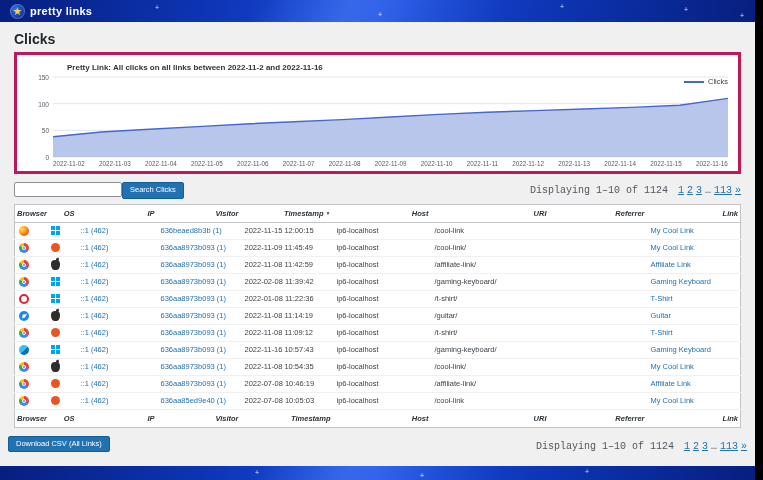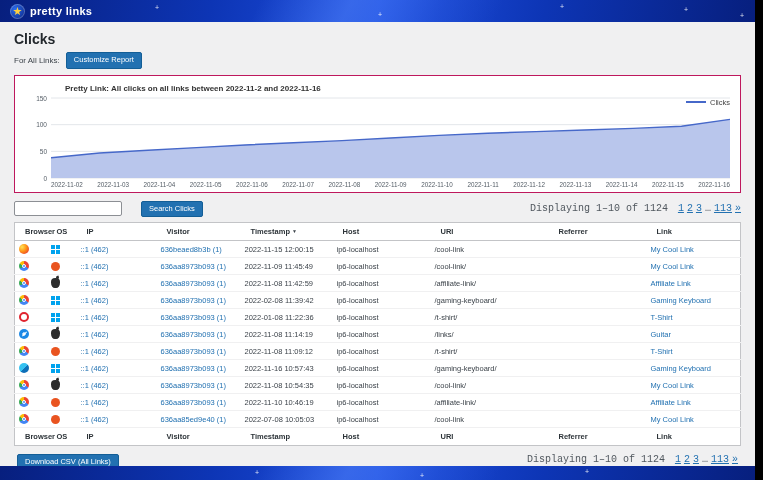--- a/index.html
+++ b/index.html
@@ -15,45 +15,45 @@
   .logo-circle{width:15px;height:15px;border-radius:50%;background:radial-gradient(circle at 35% 35%,#2a6df0,#0a1f7a);box-shadow:inset 0 0 0 1px rgba(255,255,255,.25);display:flex;align-items:center;justify-content:center;color:#ffcf3f;font-size:11px;line-height:15px;}
   .brand{color:#fff;font-size:11px;font-weight:bold;letter-spacing:.3px;}
   .sparkle{position:absolute;color:rgba(255,255,255,.85);font-size:7px;line-height:7px;z-index:2;}
 
   
   h1{font-size:14px;font-weight:bold;color:#23282d;margin:9px 0 5px 14px;}
   .report-row{display:flex;align-items:center;gap:6px;margin:0 14px 6px;font-size:8px;color:#3c434a;}
   .btn{background:#2271b1;border:1px solid #135e96;color:#fff;font-size:7.5px;font-family:inherit;padding:2px 7px;border-radius:2px;cursor:pointer;line-height:1.4;}
 
   
-  .chart-card{position:relative;margin:0 14px 8px;background:#fff;border:1px solid #be185d;padding:6px 10px 4px;box-sizing:border-box;}
+  .chart-card{position:relative;margin:0 14px 8px;background:#fff;border:3px solid #be185d;padding:6px 10px 4px;box-sizing:border-box;}
   .chart-title{font-size:8px;font-weight:bold;color:#333;margin:2px 0 4px 40px;}
   .legend{position:absolute;top:22px;right:10px;display:flex;align-items:center;gap:4px;z-index:3;}
   .legend-line{display:inline-block;width:20px;height:2px;background:#4668c9;}
   .legend-label{font-size:7.5px;color:#444;}
   .plot-wrap{display:flex;}
   .y-axis{position:relative;width:26px;height:82px;flex:none;}
   .y-axis span{position:absolute;right:4px;transform:translateY(-50%);font-size:6.5px;color:#545d66;}
   .plot{flex:1;min-width:0;}
   .plot svg{display:block;width:100%;height:82px;}
   .x-axis{display:flex;justify-content:space-between;margin-top:2px;}
   .x-axis span{font-size:6.3px;color:#545d66;white-space:nowrap;}
 
   
-  .toolbar{display:flex;align-items:center;gap:19px;margin:6px 14px 5px;}
+  .toolbar{display:flex;gap:0;margin:6px 14px 5px;}
   .search-input{width:100px;height:13px;border:1px solid #8c8f94;border-radius:2px;background:#fff;font-size:8px;padding:0 3px;font-family:inherit;}
   .pagination{margin-left:auto;font-size:10px;color:#50575e;display:flex;align-items:center;font-family:Liberation Mono, monospace;}
   .page-links{margin-left:7px;}
   .page-links a{color:#2271b1;text-decoration:underline;margin-left:3px;cursor:pointer;}
   .page-links .ell{color:#50575e;margin-left:3px;}
 
   
   .table-wrap{margin:0 14px;}
   table{width:100%;border-collapse:collapse;table-layout:fixed;background:#fff;border:1px solid #c3c4c7;font-size:7.5px;color:#3c434a;}
-  th{font-weight:bold;color:#2c3338;text-align:left;padding:4px 10px;cursor:pointer;}
+  th{font-weight:bold;color:#2c3338;text-align:right;padding:4px 2px;cursor:pointer;font-style:italic;}
   thead tr{border-bottom:1px solid #c3c4c7;}
   tfoot tr{border-top:1px solid #c3c4c7;}
   tbody tr{border-bottom:1px solid #f0f0f1;}
   td{padding:3px 4px;overflow:hidden;white-space:nowrap;text-overflow:ellipsis;}
   td a{color:#2271b1;text-decoration:none;cursor:pointer;}
   .sort-arrow{font-size:5px;margin-left:2px;vertical-align:1px;color:#3c434a;}
 
   
   .icon{display:inline-block;width:10px;height:10px;border-radius:50%;position:relative;vertical-align:middle;box-sizing:border-box;}
   .br-firefox{background:radial-gradient(circle at 30% 30%,#ffd54a 8%,#ff9216 45%,#e8432c 82%);}
@@ -64,21 +64,21 @@
   .br-safari::after{content:"";position:absolute;left:4.5px;top:2px;width:1px;height:6px;background:#fff;transform:rotate(45deg);}
   .br-edge{background:linear-gradient(135deg,#35c1f1 0 52%,#0d6fb8 52% 100%);}
   .os-windows{border-radius:0;width:9px;height:9px;background:
     linear-gradient(to right,transparent 43%,#fff 43% 57%,transparent 57%),
     linear-gradient(to bottom,transparent 43%,#fff 43% 57%,transparent 57%),#00a3ee;}
   .os-apple{width:9px;height:10px;border-radius:45% 45% 42% 42%/40% 40% 55% 55%;background:#2d2d2d;}
   .os-apple::after{content:"";position:absolute;top:-2px;left:5px;width:3px;height:3px;background:#2d2d2d;border-radius:60% 0 60% 60%;transform:rotate(-20deg);}
   .os-linux{width:9px;height:9px;background:#e95420;}
 
   
-  .bottom-row{display:flex;align-items:flex-start;margin:8px 17px 0;}
+  .bottom-row{display:flex;align-items:flex-end;margin:8px 8px 0;}
 </style>
 </head>
 <body>
 
 <div class="viewport">
   <div class="app">
 
     <header class="topbar">
       <span class="logo">
         <span class="logo-circle">★</span>
@@ -87,24 +87,20 @@
       <span class="sparkle" style="left:155px;top:4px;">+</span>
       <span class="sparkle" style="left:378px;top:11px;">+</span>
       <span class="sparkle" style="left:560px;top:3px;">+</span>
       <span class="sparkle" style="left:684px;top:6px;">+</span>
       <span class="sparkle" style="left:740px;top:12px;">+</span>
     </header>
 
     <main>
       <h1>Clicks</h1>
 
-      <div class="report-row">
-        <span>For All Links:</span>
-        <button class="btn">Customize Report</button>
-      </div>
 
       <section class="chart-card">
         <div class="chart-title">Pretty Link: All clicks on all links between 2022-11-2 and 2022-11-16</div>
         <div class="legend">
           <span class="legend-line"></span>
           <span class="legend-label">Clicks</span>
         </div>
         <div class="plot-wrap">
           <div class="y-axis">
               <span style="top: 81px;">0</span>
@@ -233,21 +229,21 @@
                 <td></td>
                 <td><a>T-Shirt</a></td>
               </tr>
               <tr>
                 <td><span class="icon br-safari"></span></td>
                 <td><span class="icon os-apple"></span></td>
                 <td><a>::1 (462)</a></td>
                 <td><a>636aa8973b093 (1)</a></td>
                 <td>2022-11-08 11:14:19</td>
                 <td>ip6-localhost</td>
-                <td>/links/</td>
+                <td>/guitar/</td>
                 <td></td>
                 <td><a>Guitar</a></td>
               </tr>
               <tr>
                 <td><span class="icon br-chrome"></span></td>
                 <td><span class="icon os-linux"></span></td>
                 <td><a>::1 (462)</a></td>
                 <td><a>636aa8973b093 (1)</a></td>
                 <td>2022-11-08 11:09:12</td>
                 <td>ip6-localhost</td>
@@ -275,21 +271,21 @@
                 <td>ip6-localhost</td>
                 <td>/cool-link/</td>
                 <td></td>
                 <td><a>My Cool Link</a></td>
               </tr>
               <tr>
                 <td><span class="icon br-chrome"></span></td>
                 <td><span class="icon os-linux"></span></td>
                 <td><a>::1 (462)</a></td>
                 <td><a>636aa8973b093 (1)</a></td>
-                <td>2022-11-10 10:46:19</td>
+                <td>2022-07-08 10:46:19</td>
                 <td>ip6-localhost</td>
                 <td>/affiliate-link/</td>
                 <td></td>
                 <td><a>Affiliate Link</a></td>
               </tr>
               <tr>
                 <td><span class="icon br-chrome"></span></td>
                 <td><span class="icon os-linux"></span></td>
                 <td><a>::1 (462)</a></td>
                 <td><a>636aa85ed9e40 (1)</a></td>

